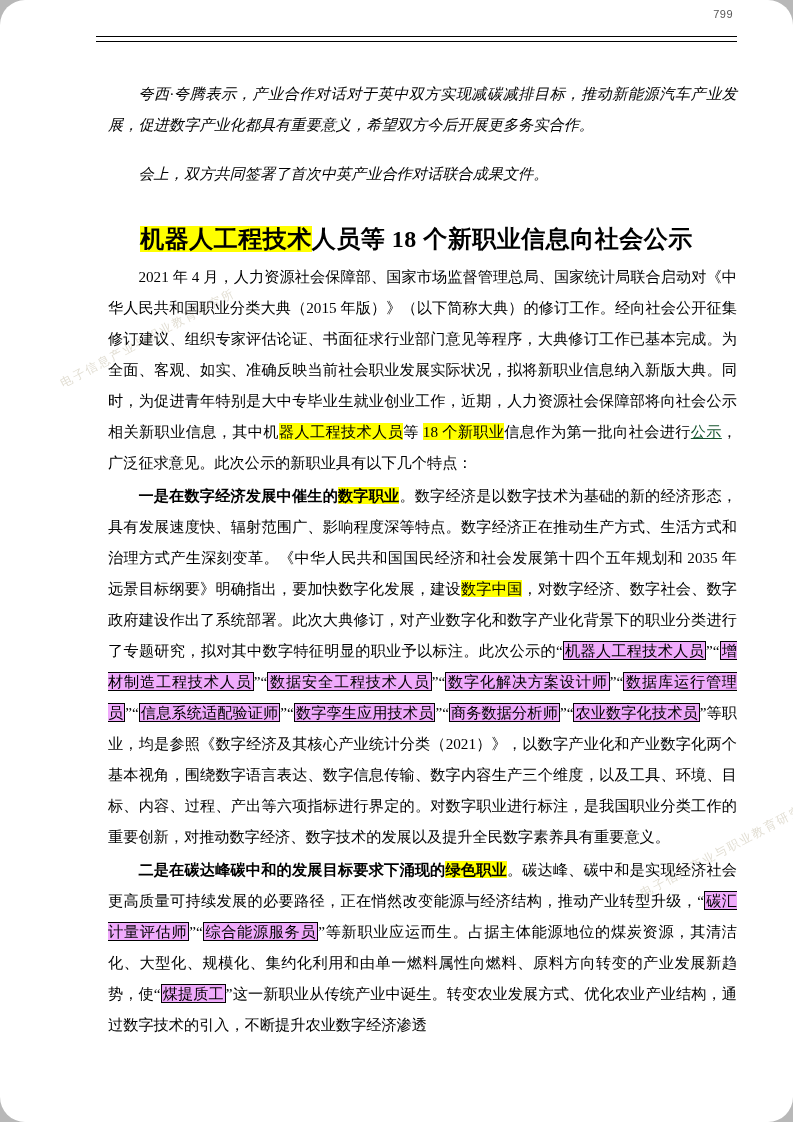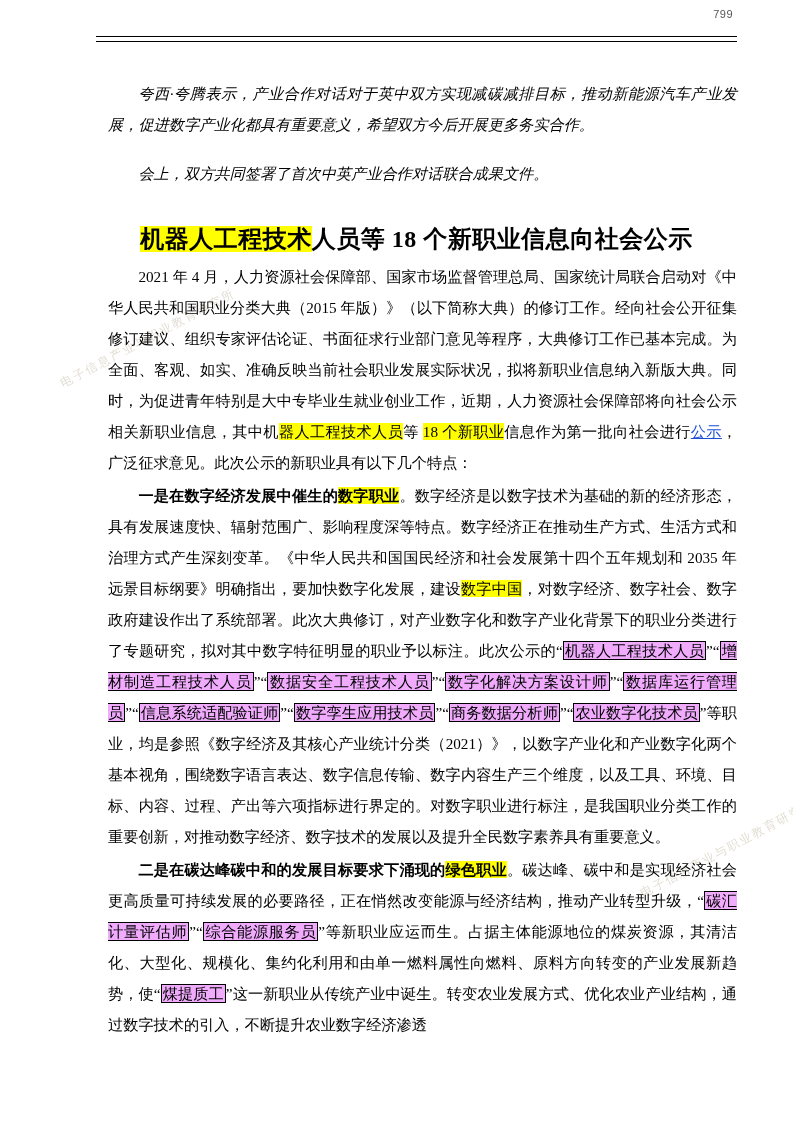--- a/index.html
+++ b/index.html
@@ -3,20 +3,21 @@
 <meta charset="utf-8">
 <style>
   html,body{margin:0;padding:0;background:#b8b8b8;}
   body{font-family:"Liberation Serif", serif;}
   .page{
     position:relative;
     width:793px;height:1122px;
     background:#ffffff;
     margin:0 auto;
     overflow:hidden;
+    border-radius:25px;
   }
   .page-number{
     position:absolute;
     top:8px; right:60px;
     font-family:"Liberation Sans", sans-serif;
     font-size:11px;
     color:#555;
     letter-spacing:0.5px;
   }
   .header-rule{
@@ -60,21 +61,21 @@
     margin-bottom:2px;
   }
   .meta-line .sep{display:inline-block;width:40px;}
   .hl{background:#ffff00;}
   .hl-box{
     background:#f0abfc;
     border:1px solid #000;
     padding:0 1px;
   }
   .b{font-weight:bold;}
-  .link{color:#1d4ed8;text-decoration:underline;}
+  .link{color:#14532d;text-decoration:underline;}
   .wm{
     position:absolute;
     font-family:"Liberation Sans", sans-serif;
     color:#c9c2ae;
     opacity:0.55;
     font-size:12px;
     letter-spacing:2px;
     white-space:nowrap;
     pointer-events:none;
   }

